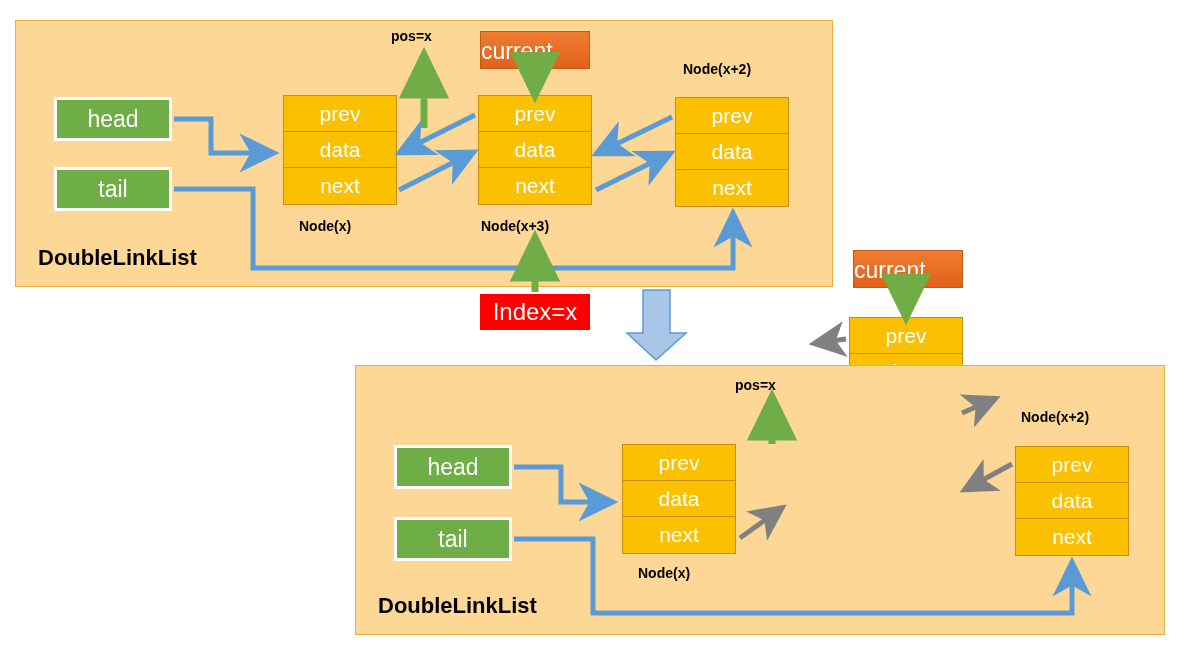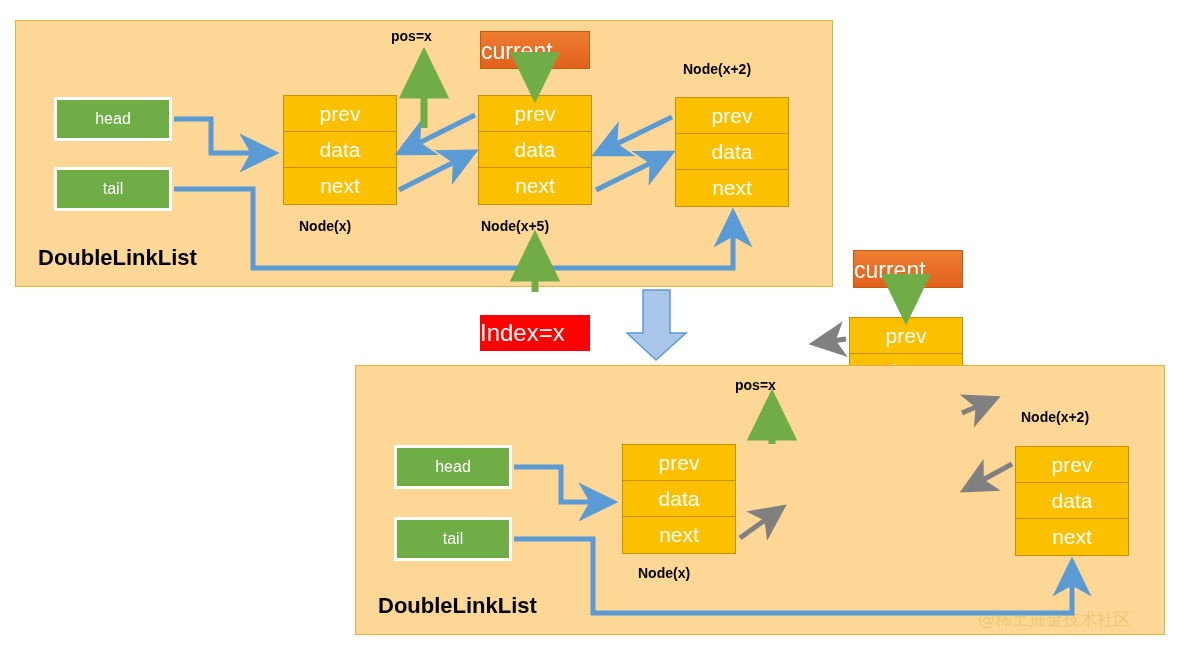--- a/index.html
+++ b/index.html
@@ -9,28 +9,28 @@
 
   .panel{position:absolute;background:#FCD795;border:1px solid #E8B03C;box-sizing:border-box;}
 
   .node{position:absolute;width:114px;border:1px solid #C8900A;box-sizing:border-box;
         background:#FBC100;}
   .node .cell{height:36px;line-height:36px;text-align:center;color:#ffffff;
               font-size:21px;border-bottom:1px solid #C8900A;box-sizing:border-box;}
   .node .cell:last-child{border-bottom:none;text-align:center;}
 
   .ptrbox{position:absolute;background:#6FAD46;border:3px solid #ffffff;box-sizing:border-box;
-          color:#ffffff;font-size:16px;text-align:center;line-height:38px;height:44px;width:118px;}
+          color:#ffffff;font-size:23px;text-align:center;line-height:38px;height:44px;width:118px;}
 
   .curbox{position:absolute;width:110px;height:38px;line-height:38px;text-align:left;
           color:#ffffff;font-size:23px;box-sizing:border-box;
           background:linear-gradient(#ED7D31,#E2611A);border:1px solid #C55A11;}
 
   .idxbox{position:absolute;background:#FF0000;color:#ffffff;font-size:24px;
-          line-height:36px;height:36px;width:110px;box-sizing:border-box;margin-top:21px;}
+          text-align:center;line-height:36px;height:36px;width:110px;box-sizing:border-box;}
 
   .lbl{position:absolute;color:#000000;font-weight:bold;font-size:14px;white-space:nowrap;}
 
   .wm{position:absolute;color:#E9C777;font-size:17px;white-space:nowrap;
       font-family:"DejaVu Sans",sans-serif;}
 
   svg.ov{position:absolute;left:0;top:0;width:1188px;height:650px;pointer-events:none;}
 </style>
 </head>
 <body>
@@ -53,21 +53,21 @@
     <div class="cell">data</div>
     <div class="cell">next</div>
   </div>
   <div class="lbl" style="left:299px;top:218px;">Node(x)</div>
 
   <div class="node" style="left:478px;top:95px;">
     <div class="cell">prev</div>
     <div class="cell">data</div>
     <div class="cell">next</div>
   </div>
-  <div class="lbl" style="left:481px;top:218px;">Node(x+5)</div>
+  <div class="lbl" style="left:481px;top:218px;">Node(x+3)</div>
 
   <div class="node" style="left:675px;top:97px;">
     <div class="cell">prev</div>
     <div class="cell">data</div>
     <div class="cell">next</div>
   </div>
   <div class="lbl" style="left:683px;top:61px;">Node(x+2)</div>
 
   <div class="idxbox" style="left:480px;top:294px;">Index=x</div>
 
@@ -95,21 +95,20 @@
   </div>
   <div class="lbl" style="left:638px;top:565px;">Node(x)</div>
 
   <div class="node" style="left:1015px;top:446px;">
     <div class="cell">prev</div>
     <div class="cell">data</div>
     <div class="cell">next</div>
   </div>
   <div class="lbl" style="left:1021px;top:409px;">Node(x+2)</div>
 
-  <div class="wm" style="left:978px;top:608px;">@稀土掘金技术社区</div>
 
   <svg class="ov" viewBox="0 0 1188 650">
     <defs>
       <marker id="mBlue" markerWidth="9" markerHeight="9" refX="6.5" refY="4.5" orient="auto">
         <path d="M0,0.6 L8,4.5 L0,8.4 L2.2,4.5 Z" fill="#5B9BD5"></path>
       </marker>
       <marker id="mGreen" markerWidth="8" markerHeight="8" refX="5.5" refY="4" orient="auto">
         <path d="M0,0.4 L7.4,4 L0,7.6 Z" fill="#70AD47"></path>
       </marker>
       <marker id="mGray" markerWidth="8" markerHeight="8" refX="5.5" refY="4" orient="auto">

